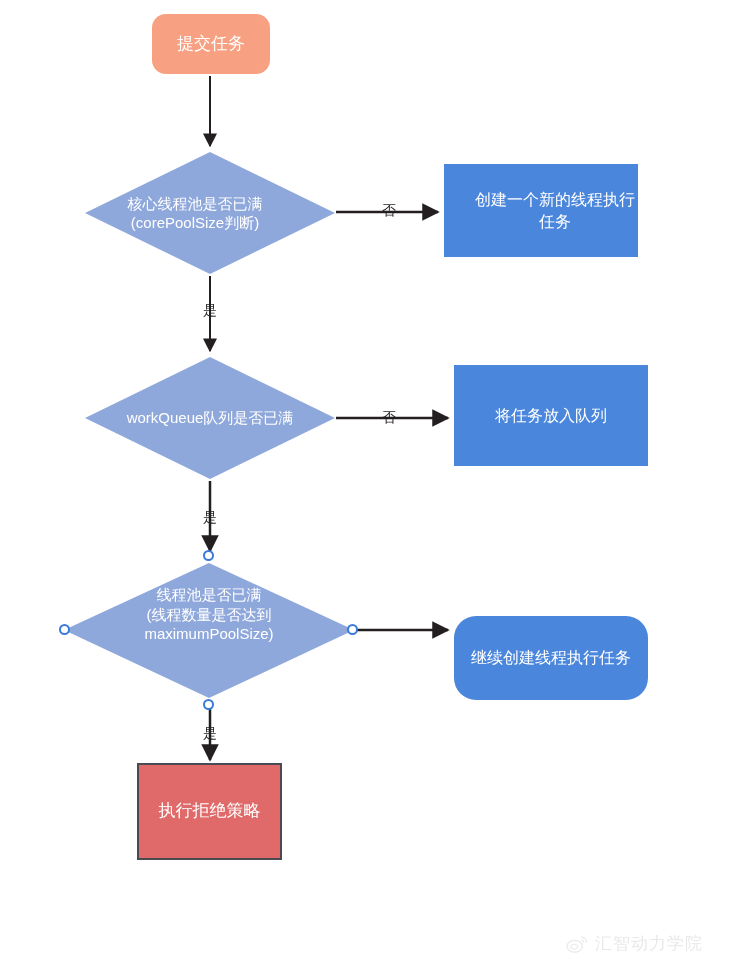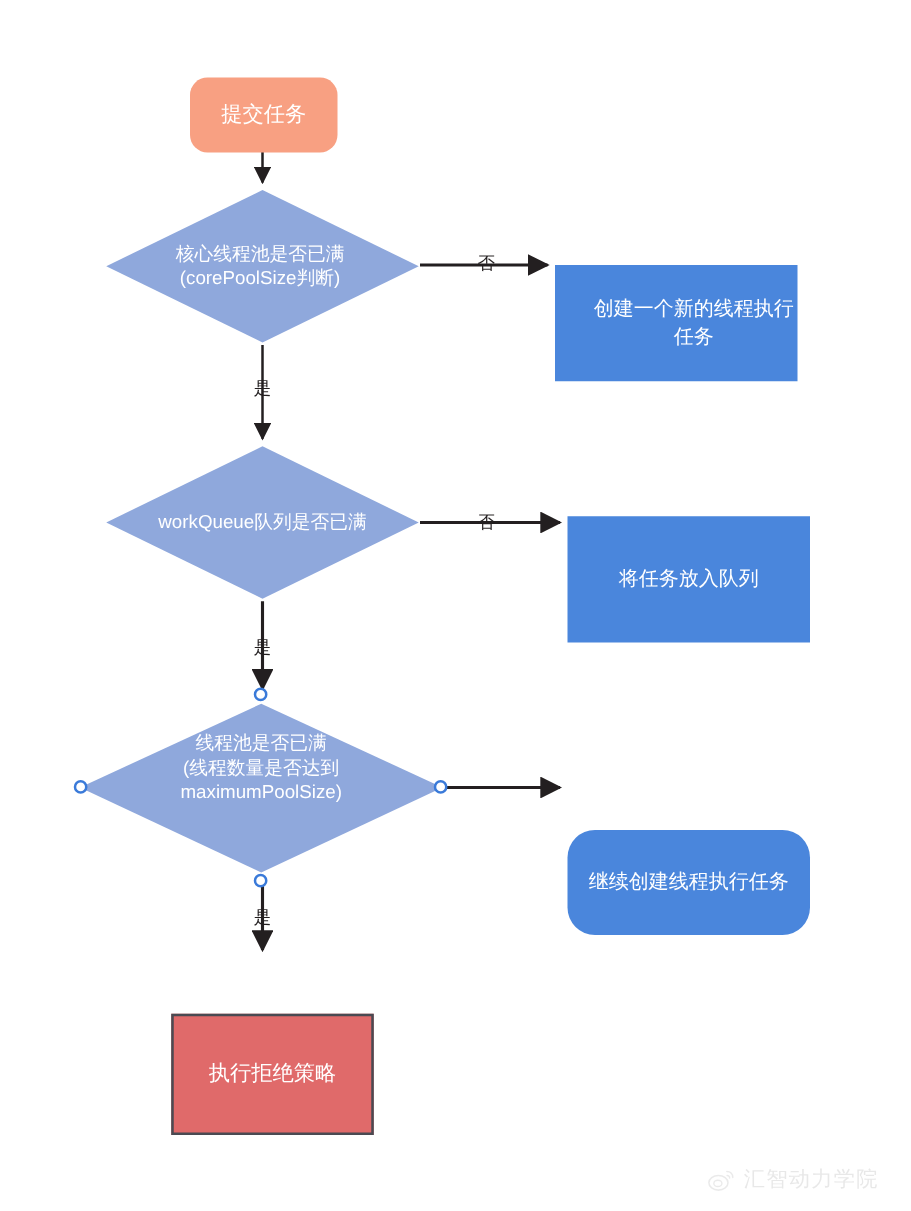--- a/index.html
+++ b/index.html
@@ -26,21 +26,20 @@
   .node {
     position: absolute;
     display: flex;
     align-items: center;
     justify-content: center;
     text-align: center;
     color: #ffffff;
     box-sizing: border-box;
     line-height: 1.35;
     white-space: pre-line;
-    margin-top: 48px;
   }
 
   
   .node-start {
     left: 152px;
     top: 14px;
     width: 118px;
     height: 60px;
     background: #f8a082;
     border-radius: 14px;
@@ -61,38 +60,38 @@
     align-items: center;
     justify-content: center;
     text-align: center;
     color: #ffffff;
     white-space: pre-line;
     line-height: 1.3;
     font-size: 15px;
     pointer-events: none;
   }
 
-  #diamond-core  { left: 83px;  top: 152px; width: 250px; height: 122px; }
+  #diamond-core  { left: 70px;  top: 152px; width: 250px; height: 122px; }
   #diamond-queue { left: 85px;  top: 357px; width: 250px; height: 122px; text-decoration: underline; }
   #diamond-max   { left: 64px;  top: 547px; width: 290px; height: 135px; }
 
   
   .node-process {
     background: #4a86dc;
     font-size: 16px;
   }
   #proc-create  { left: 444px; top: 164px; width: 194px; height: 93px; padding-left: 28px; }
   #proc-enqueue { left: 454px; top: 365px; width: 194px; height: 101px; }
   #proc-continue{ left: 454px; top: 616px; width: 194px; height: 84px; border-radius: 22px; }
 
   
   #node-reject {
     left: 137px;
     top: 763px;
-    width: 162px;
+    width: 145px;
     height: 97px;
     background: #e06a6a;
     border: 2px solid #4a4a52;
     font-size: 17px;
   }
 
   
   .edge-label {
     position: absolute;
     color: #231f20;

